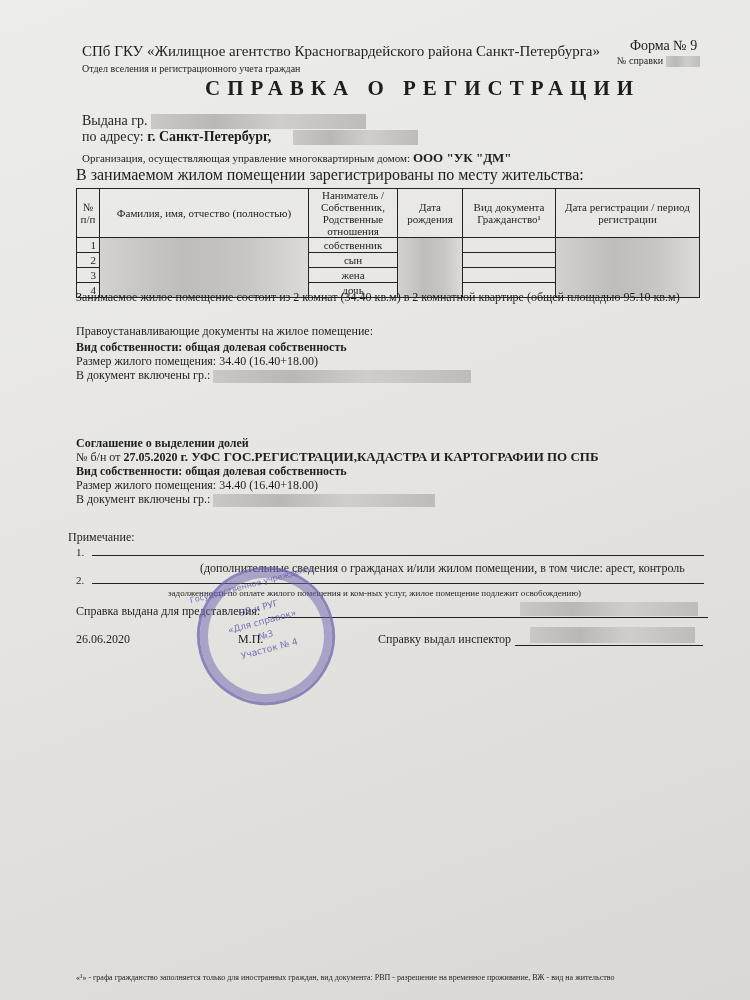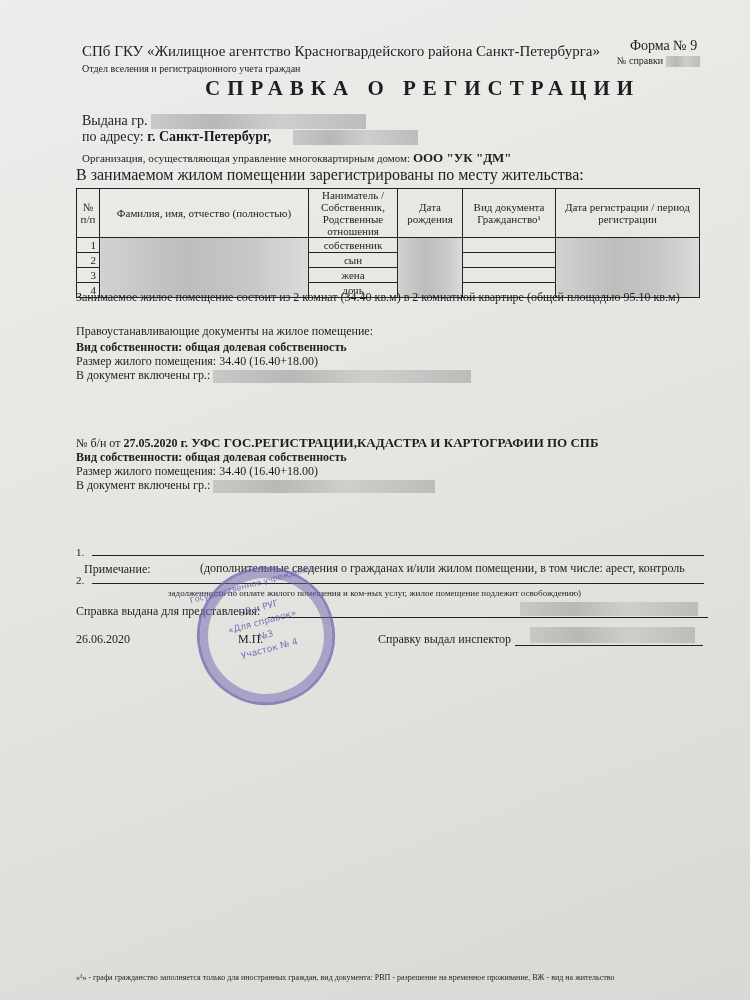--- a/index.html
+++ b/index.html
@@ -105,27 +105,28 @@
 
 <div class="abs" style="left:76px;top:324px;font-size:12px;">Правоустанавливающие документы на жилое помещение:</div>
 
 <div class="abs" style="left:76px;top:340px;font-size:12px;line-height:14px;">
   <div class="bold">Вид собственности: общая долевая собственность</div>
   <div>Размер жилого помещения: 34.40 (16.40+18.00)</div>
   <div><span>В документ включены гр.:</span> <span class="blur" style="width:258px;height:13px;"></span></div>
 </div>
 
 <div class="abs" style="left:76px;top:436px;font-size:12px;line-height:14px;">
+  <div class="bold">Соглашение о выделении долей</div>
   <div><span>№ б/н от</span> <span class="bold">27.05.2020</span> <span class="bold" style="font-size:13px;">г. УФС ГОС.РЕГИСТРАЦИИ,КАДАСТРА И КАРТОГРАФИИ ПО СПБ</span></div>
   <div class="bold">Вид собственности: общая долевая собственность</div>
   <div>Размер жилого помещения: 34.40 (16.40+18.00)</div>
   <div><span>В документ включены гр.:</span> <span class="blur" style="width:222px;height:13px;"></span></div>
 </div>
 
-<div class="abs" style="left:84px;top:530px;font-size:12px;margin-top:32px;">Примечание:</div>
+<div class="abs" style="left:68px;top:530px;font-size:12px;">Примечание:</div>
 <div class="abs" style="left:76px;top:546px;font-size:11px;">1.</div>
 <div class="abs" style="left:92px;top:555px;width:612px;border-bottom:1px solid #222;"></div>
 <div class="abs" style="left:200px;top:561px;font-size:12px;">(дополнительные сведения о гражданах и/или жилом помещении, в том числе: арест, контроль</div>
 <div class="abs" style="left:76px;top:574px;font-size:11px;">2.</div>
 <div class="abs" style="left:92px;top:583px;width:612px;border-bottom:1px solid #222;"></div>
 <div class="abs" style="left:168px;top:588px;font-size:9px;">задолженность по оплате жилого помещения и ком-ных услуг, жилое помещение подлежит освобождению)</div>
 
 <div class="abs" style="left:76px;top:604px;font-size:12px;">
   <span>Справка выдана для представления:</span>
 </div>

